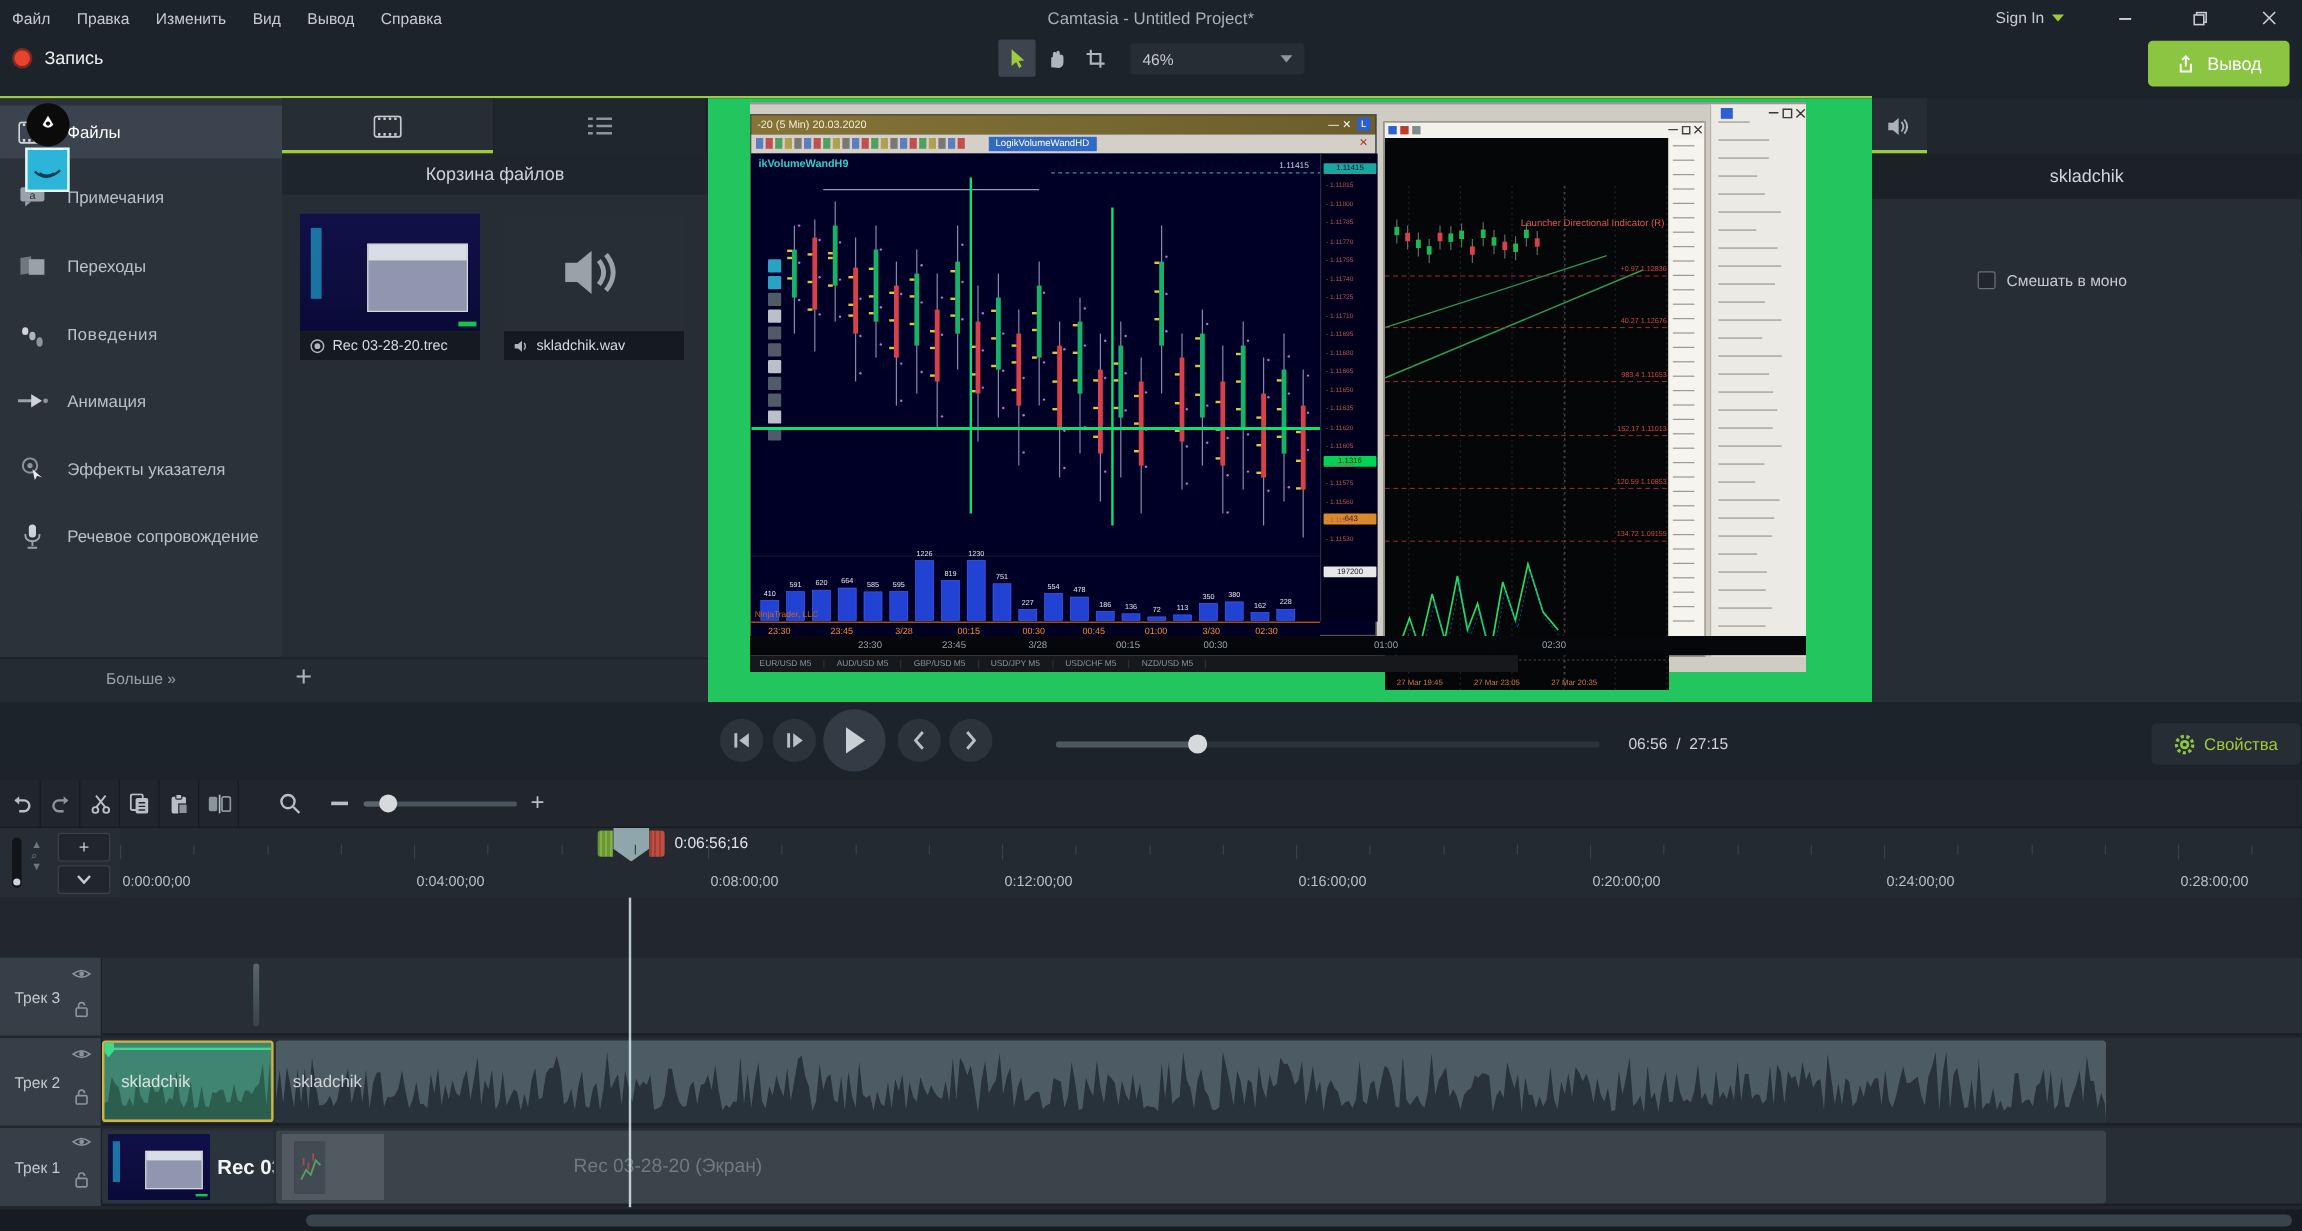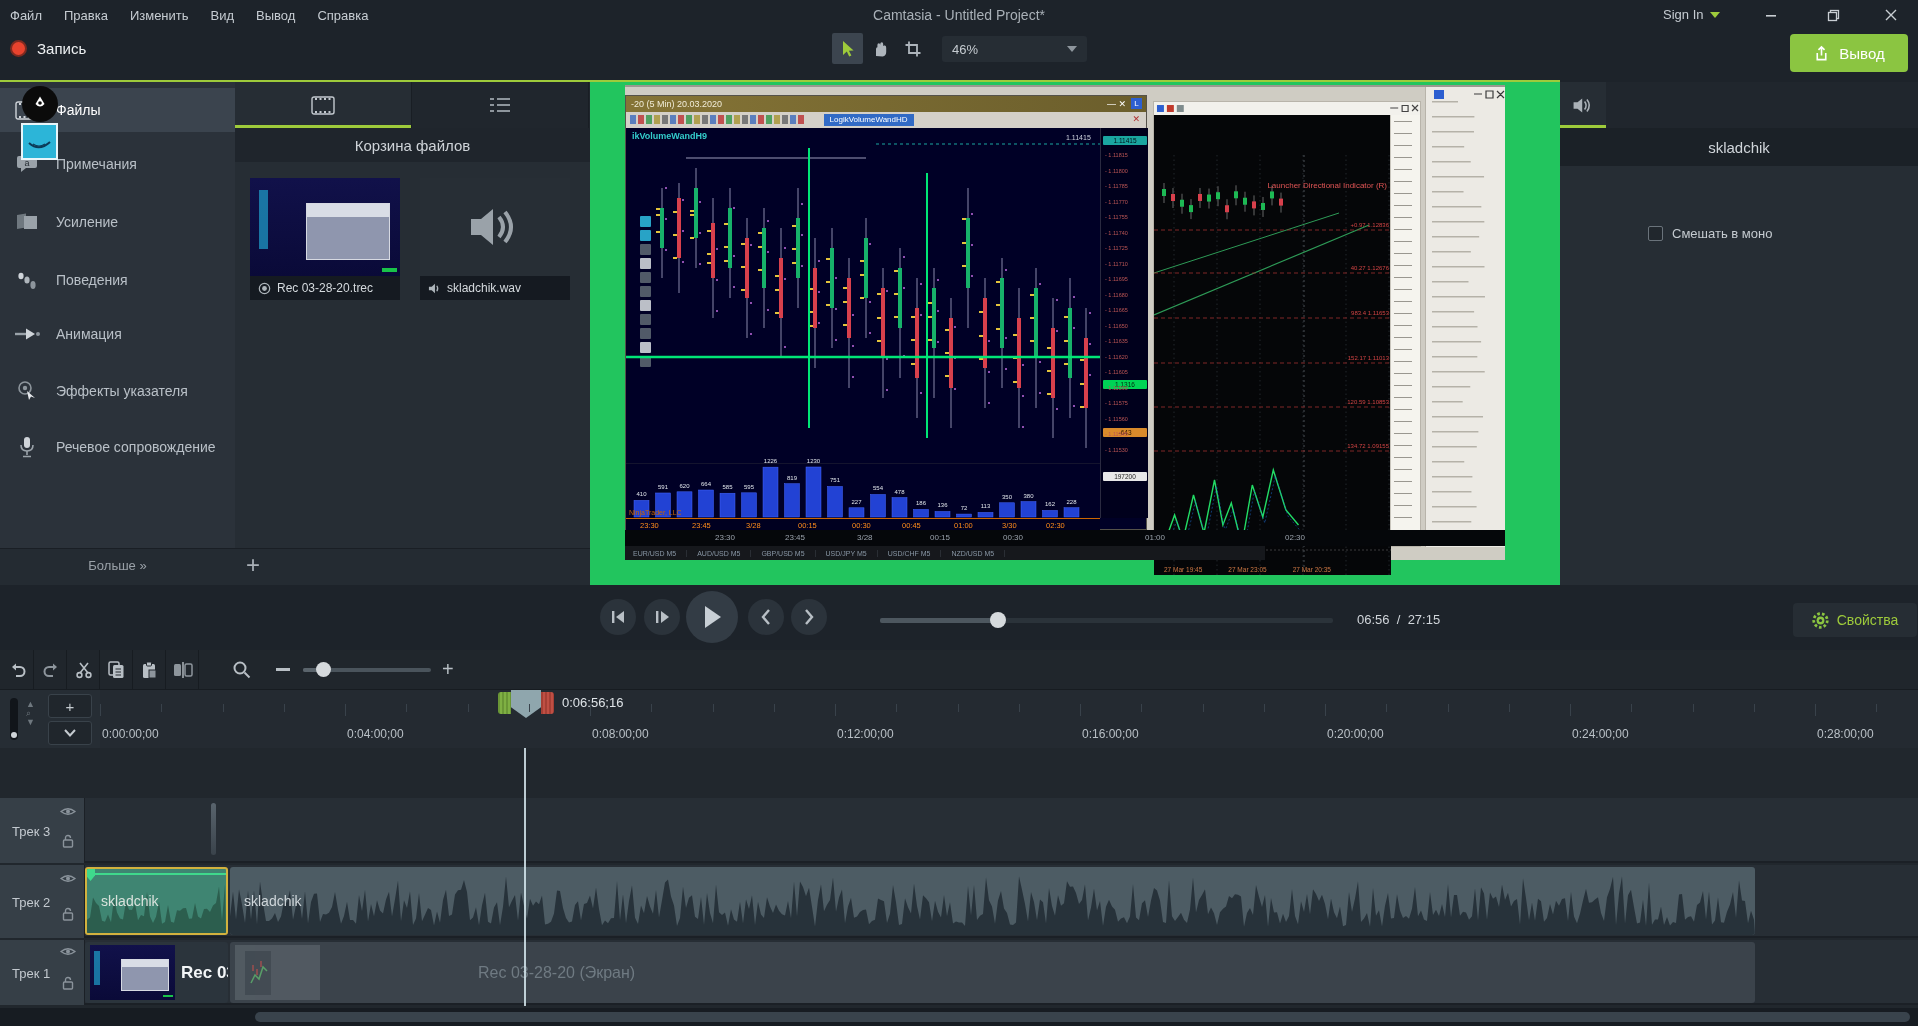--- a/index.html
+++ b/index.html
@@ -225,23 +225,23 @@
         </span>
         <span>Примечания</span>
       </div>
       <div class="sb-item" style="top: 118px;">
         <span class="sb-ic">
           <svg width="24" height="20" viewBox="0 0 24 20">
             <path d="M2 3 L11 1.5 L11 15.5 L2 17 Z" fill="#6f787f"></path>
             <rect x="9" y="4" width="13" height="13" fill="#9aa2a9"></rect>
           </svg>
         </span>
-        <span>Усиление</span>
-      </div>
-      <div class="sb-item" style="top: 176px;">
+        <span>Переходы</span>
+      </div>
+      <div class="sb-item" style="top: 176px; font-family: Liberation Mono, monospace;">
         <span class="sb-ic">
           <svg width="20" height="22" viewBox="0 0 20 22">
             <ellipse cx="4" cy="7" rx="2.6" ry="3.2" fill="#cfd4d9"></ellipse>
             <ellipse cx="10" cy="11" rx="2.6" ry="3.6" fill="#aeb5bb"></ellipse>
             <ellipse cx="16" cy="16" rx="2.6" ry="4" fill="#8d959c"></ellipse>
           </svg>
         </span>
         <span>Поведения</span>
       </div>
       <div class="sb-item" style="top: 230px;">

